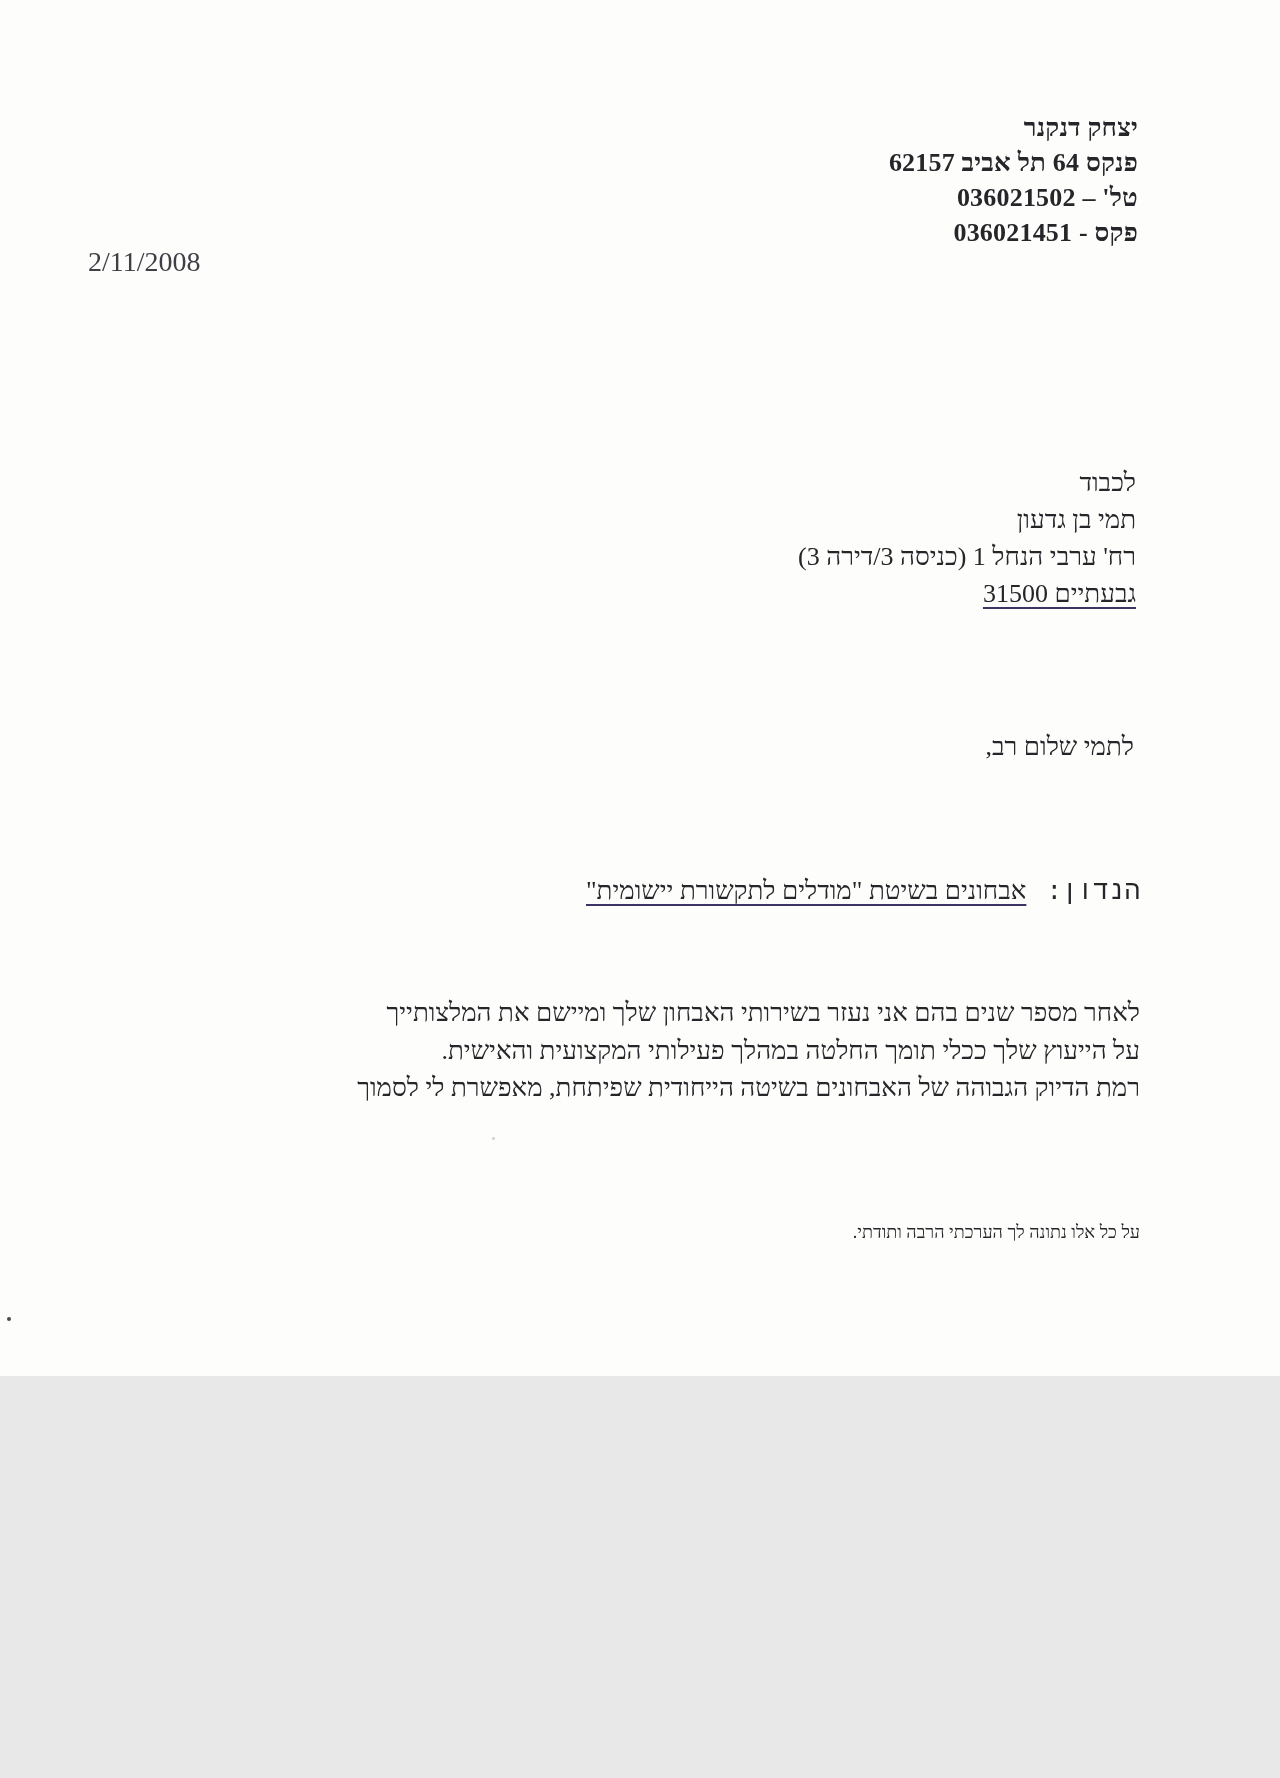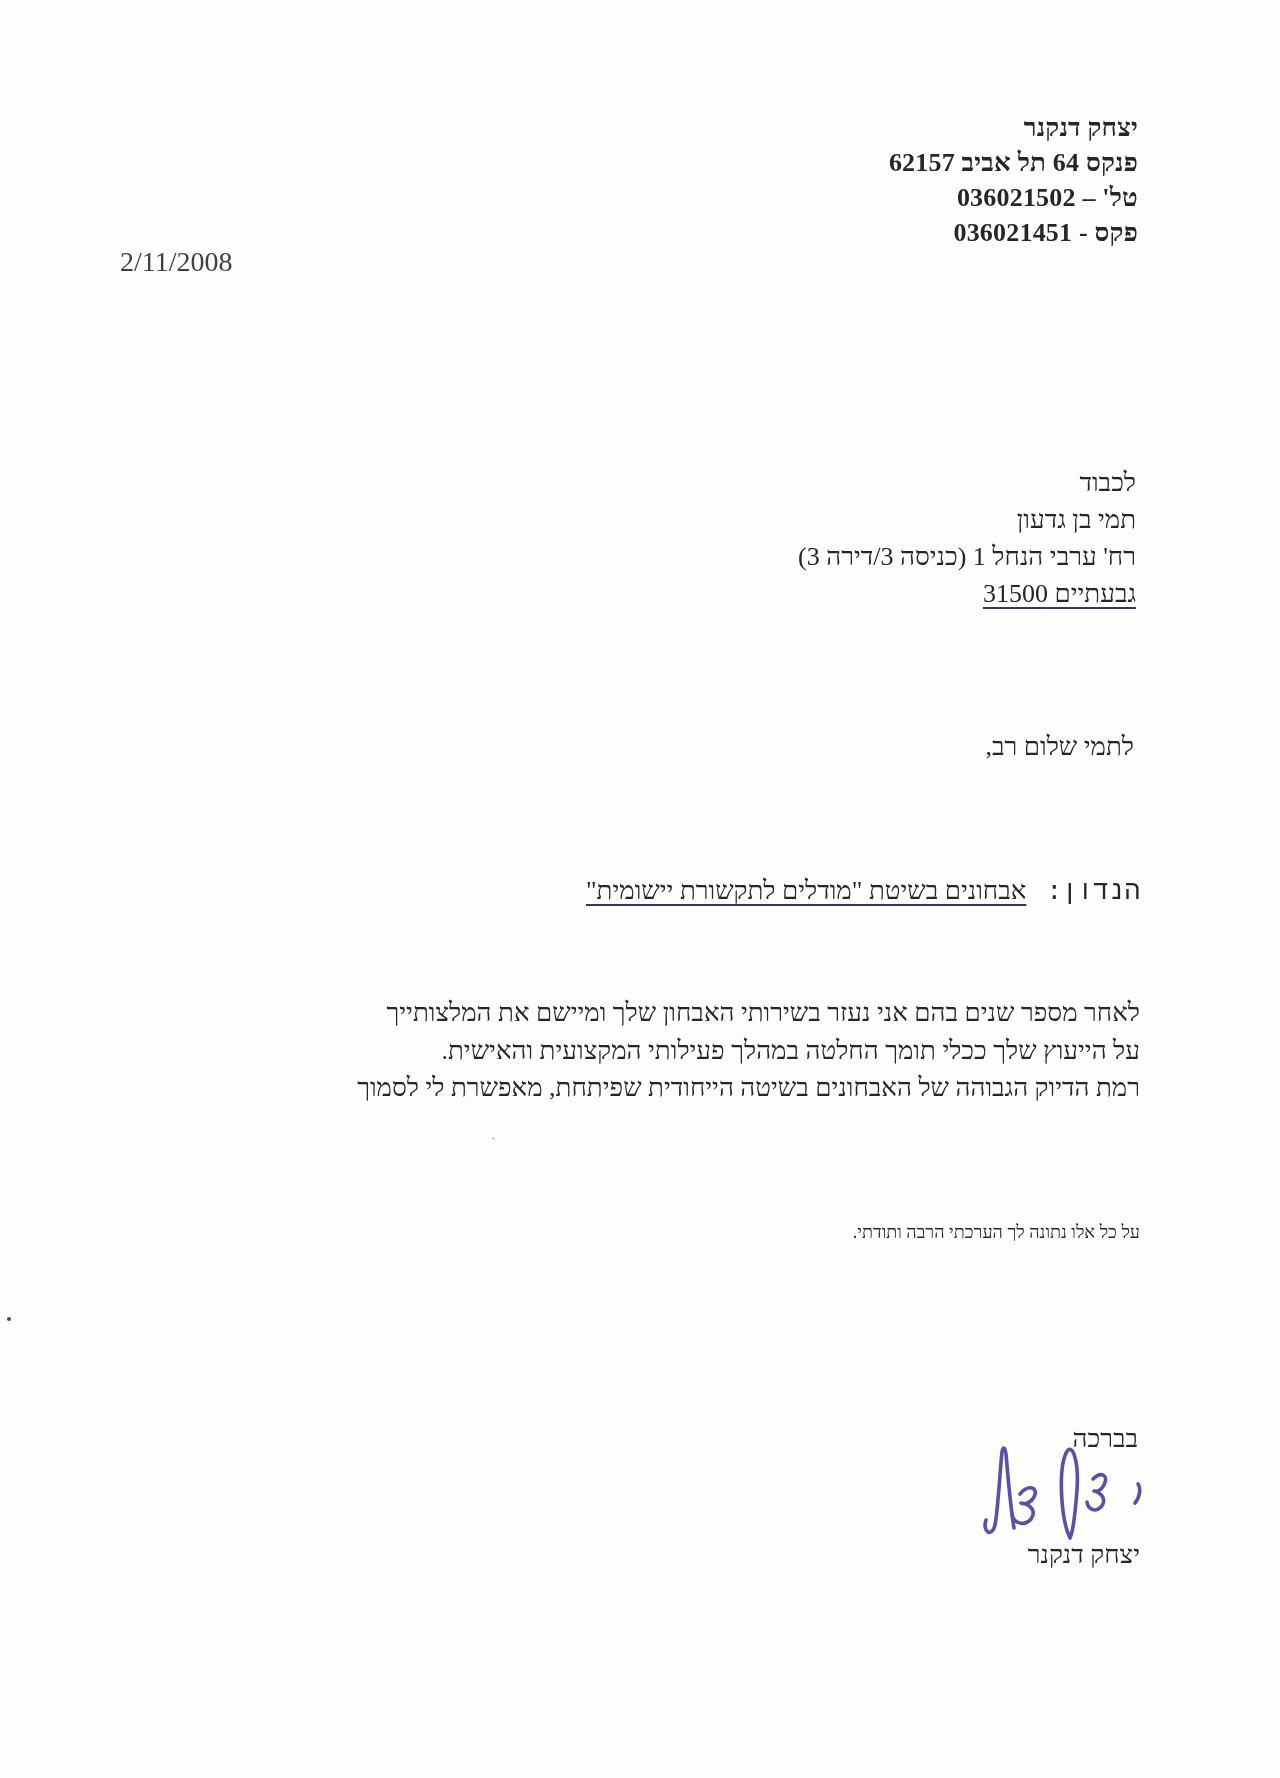--- a/index.html
+++ b/index.html
@@ -3,21 +3,21 @@
 <meta charset="utf-8">
 <style>
   html, body {
     margin: 0;
     padding: 0;
     background: #e8e8e8;
   }
   .page {
     position: relative;
     width: 1280px;
-    height: 1778px;
+    height: 1376px;
     margin: 0 auto;
     background: #fdfdfc;
     overflow: hidden;
     font-family: "Liberation Serif", "DejaVu Sans", serif;
     color: #26262a;
   }
   .rtl { direction: rtl; unicode-bidi: embed; }
   .abs { position: absolute; }
 
   .sender-block {
@@ -28,21 +28,20 @@
     font-size: 26px;
     line-height: 35px;
     letter-spacing: 0.2px;
   }
   .date {
     top: 246px;
     left: 88px;
     font-size: 28px;
     color: #3f3f46;
     direction: ltr;
-    margin-left: 32px;
   }
   .recipient-block {
     top: 464px;
     right: 144px;
     text-align: right;
     font-size: 26px;
     line-height: 37px;
   }
   .recipient-city {
     text-decoration: underline;

